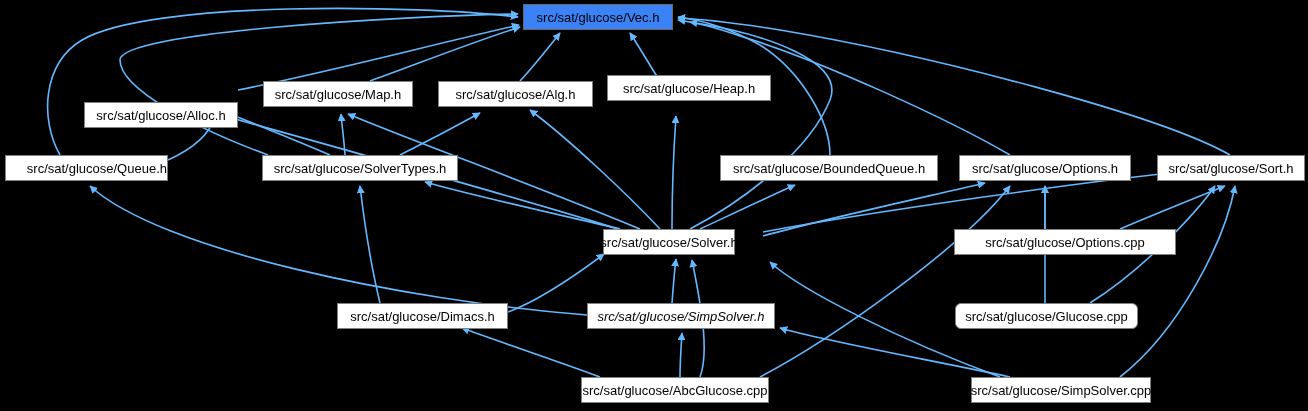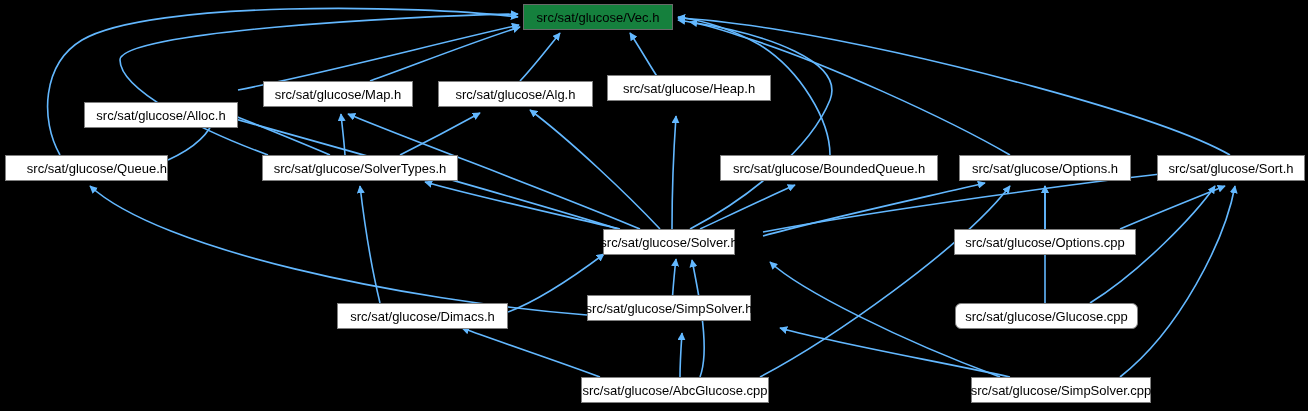--- a/index.html
+++ b/index.html
@@ -31,21 +31,21 @@
     background: #ffffff;
     border: 1px solid #808080;
     color: #000000;
     font-size: 13px;
     line-height: 1;
     white-space: nowrap;
     height: 26px;
     z-index: 5;
   }
   .node.root {
-    background: #15803d;
+    background: #3b82f6;
     border: 1px solid #696969;
   }
   .node-label {
     pointer-events: none;
   }
 </style>
 </head>
 <body>
 
 <div id="graph-root">
@@ -122,27 +122,27 @@
       </div>
       <div class="node" style="left: 959px; top: 155px; width: 172px;">
         <span class="node-label">src/sat/glucose/Options.h</span>
       </div>
       <div class="node" style="left: 1157px; top: 155px; width: 148px;">
         <span class="node-label">src/sat/glucose/Sort.h</span>
       </div>
       <div class="node" style="left: 603px; top: 229px; width: 132px;">
         <span class="node-label">src/sat/glucose/Solver.h</span>
       </div>
-      <div class="node" style="left: 954px; top: 229px; width: 182px;">
+      <div class="node" style="left: 954px; top: 229px; width: 222px;">
         <span class="node-label">src/sat/glucose/Options.cpp</span>
       </div>
       <div class="node" style="left: 337px; top: 303px; width: 171px;">
         <span class="node-label">src/sat/glucose/Dimacs.h</span>
       </div>
-      <div class="node" style="left: 587px; top: 295px; width: 164px;">
+      <div class="node" style="left: 587px; top: 303px; width: 188px; font-style: italic;">
         <span class="node-label">src/sat/glucose/SimpSolver.h</span>
       </div>
       <div class="node" style="left: 955px; top: 303px; width: 183px; border-radius: 6px;">
         <span class="node-label">src/sat/glucose/Glucose.cpp</span>
       </div>
       <div class="node" style="left: 581px; top: 377px; width: 188px;">
         <span class="node-label">src/sat/glucose/AbcGlucose.cpp</span>
       </div>
       <div class="node" style="left: 971px; top: 377px; width: 180px;">
         <span class="node-label">src/sat/glucose/SimpSolver.cpp</span>

